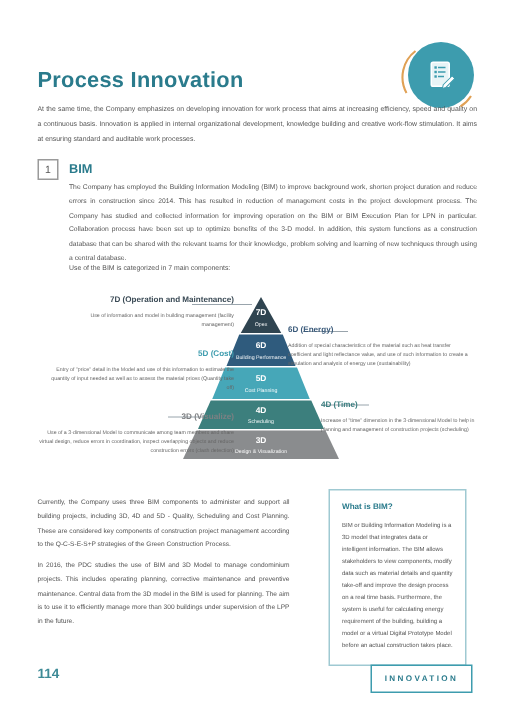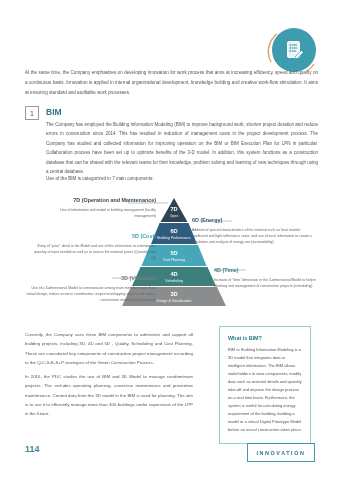--- a/index.html
+++ b/index.html
@@ -120,20 +120,21 @@
         <rect x="7.6" y="12.2" width="1.6" height="1.6" fill="#3d9cae"></rect>
         <rect x="10" y="6.5" width="5" height="1" fill="#3d9cae"></rect>
         <rect x="10" y="9.5" width="5" height="1" fill="#3d9cae"></rect>
         <rect x="10" y="12.5" width="4" height="1" fill="#3d9cae"></rect>
         <path d="M13.5 18.5 L19.5 12.5 L21.3 14.3 L15.3 20.3 L12.9 21 Z" fill="#ffffff" stroke="#3d9cae" stroke-width=".7" stroke-linejoin="round"></path>
         <path d="M19.5 12.5 L21.3 14.3" stroke="#3d9cae" stroke-width=".7"></path>
       </svg>
     </div>
   </div>
 
+  <h1 class="title">Process Innovation</h1>
   <div class="intro">At the same time, the Company emphasizes on developing innovation for work process that aims at increasing efficiency, speed and quality on a continuous basis. Innovation is applied in internal organizational development, knowledge building and creative work-flow stimulation. It aims at ensuring standard and auditable work processes.</div>
 
   <div class="sec-num">1</div>
   <div class="sec-title">BIM</div>
   <div class="bim-body">The Company has employed the Building Information Modeling (BIM) to improve background work, shorten project duration and reduce errors in construction since 2014. This has resulted in reduction of management costs in the project development process. The Company has studied and collected information for improving operation on the BIM or BIM Execution Plan for LPN in particular. Collaboration process have been set up to optimize benefits of the 3-D model. In addition, this system functions as a construction database that can be shared with the relevant teams for their knowledge, problem solving and learning of new techniques through using a central database.</div>
   <div class="pyr-lead">Use of the BIM is categorized in 7 main components:</div>
 
   <div class="pyr-wrap">
     <svg class="pyr-svg" width="348" height="122" viewBox="0 0 348 122">
 

